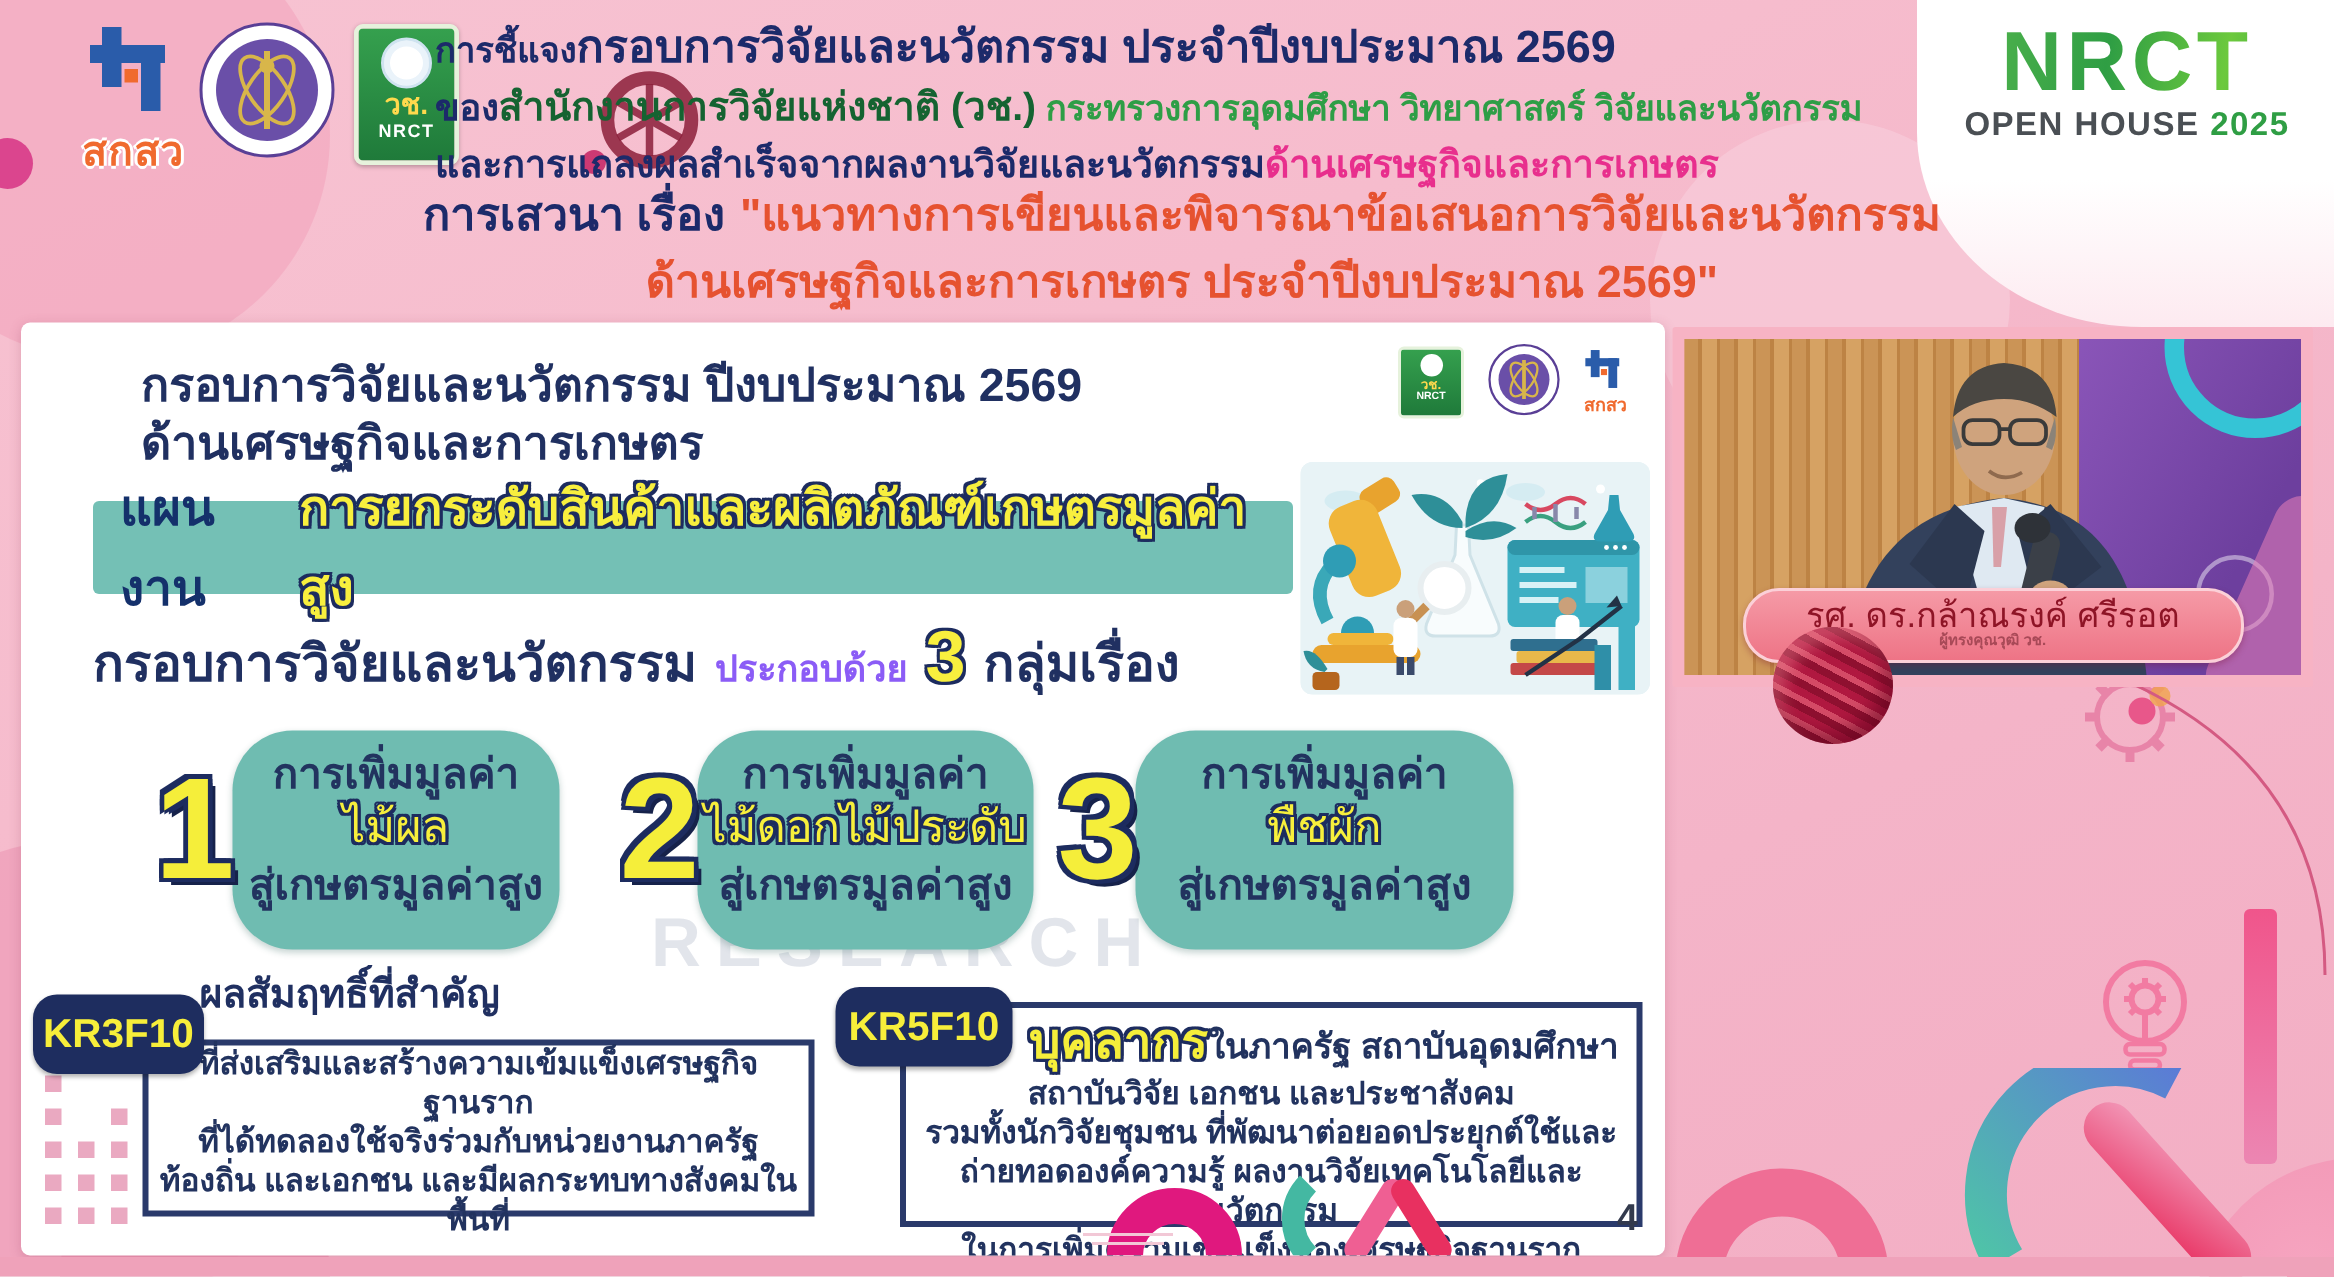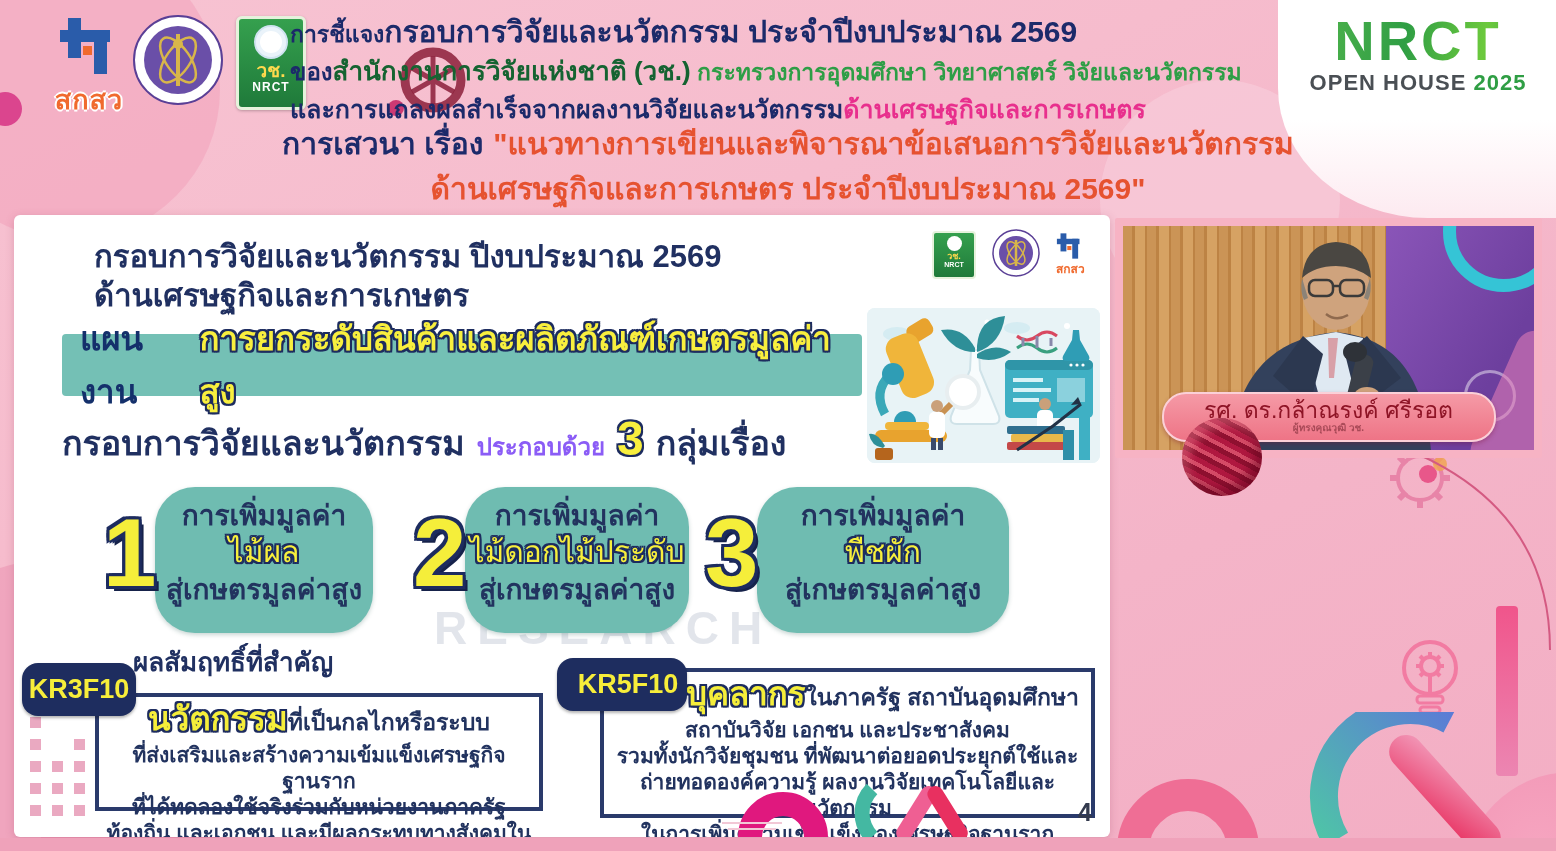--- a/index.html
+++ b/index.html
@@ -397,29 +397,26 @@
       <div class="g-hl">พืชผัก</div>
       <div class="g-l3">สู่เกษตรมูลค่าสูง</div>
     </div>
 
     <div class="outcomes">ผลสัมฤทธิ์ที่สำคัญ</div>
 
     <div class="kr-badge" style="left:8px;top:448px;width:114px;height:53px;">
       <span>KR3F10</span>
     </div>
     <div class="kr-box" style="left:81px;top:478px;width:448px;height:118px;">
-      <div class="kr-first">
-        <span class="hl">นวัตกรรม</span><span>ที่เป็นกลไกหรือระบบ</span>
-      </div>
       <div class="kr-line">ที่ส่งเสริมและสร้างความเข้มแข็งเศรษฐกิจฐานราก</div>
       <div class="kr-line">ที่ได้ทดลองใช้จริงร่วมกับหน่วยงานภาครัฐ</div>
       <div class="kr-line">ท้องถิ่น และเอกชน และมีผลกระทบทางสังคมในพื้นที่</div>
     </div>
 
-    <div class="kr-badge" style="left:543px;top:443px;width:118px;height:53px;padding-left:12px;">
+    <div class="kr-badge" style="left:543px;top:443px;width:118px;height:53px;">
       <span>KR5F10</span>
     </div>
     <div class="kr-box" style="left:586px;top:453px;width:495px;height:150px;">
       <div class="kr-first" style="margin-left:70px;">
         <span class="hl">บุคลากร</span><span>ในภาครัฐ สถาบันอุดมศึกษา</span>
       </div>
       <div class="kr-line">สถาบันวิจัย เอกชน และประชาสังคม</div>
       <div class="kr-line">รวมทั้งนักวิจัยชุมชน ที่พัฒนาต่อยอดประยุกต์ใช้และ</div>
       <div class="kr-line">ถ่ายทอดองค์ความรู้ ผลงานวิจัยเทคโนโลยีและนวัตกรรม</div>
       <div class="kr-line">ในการเพิ่มความเข้มแข็งของเศรษฐกิจฐานราก</div>

